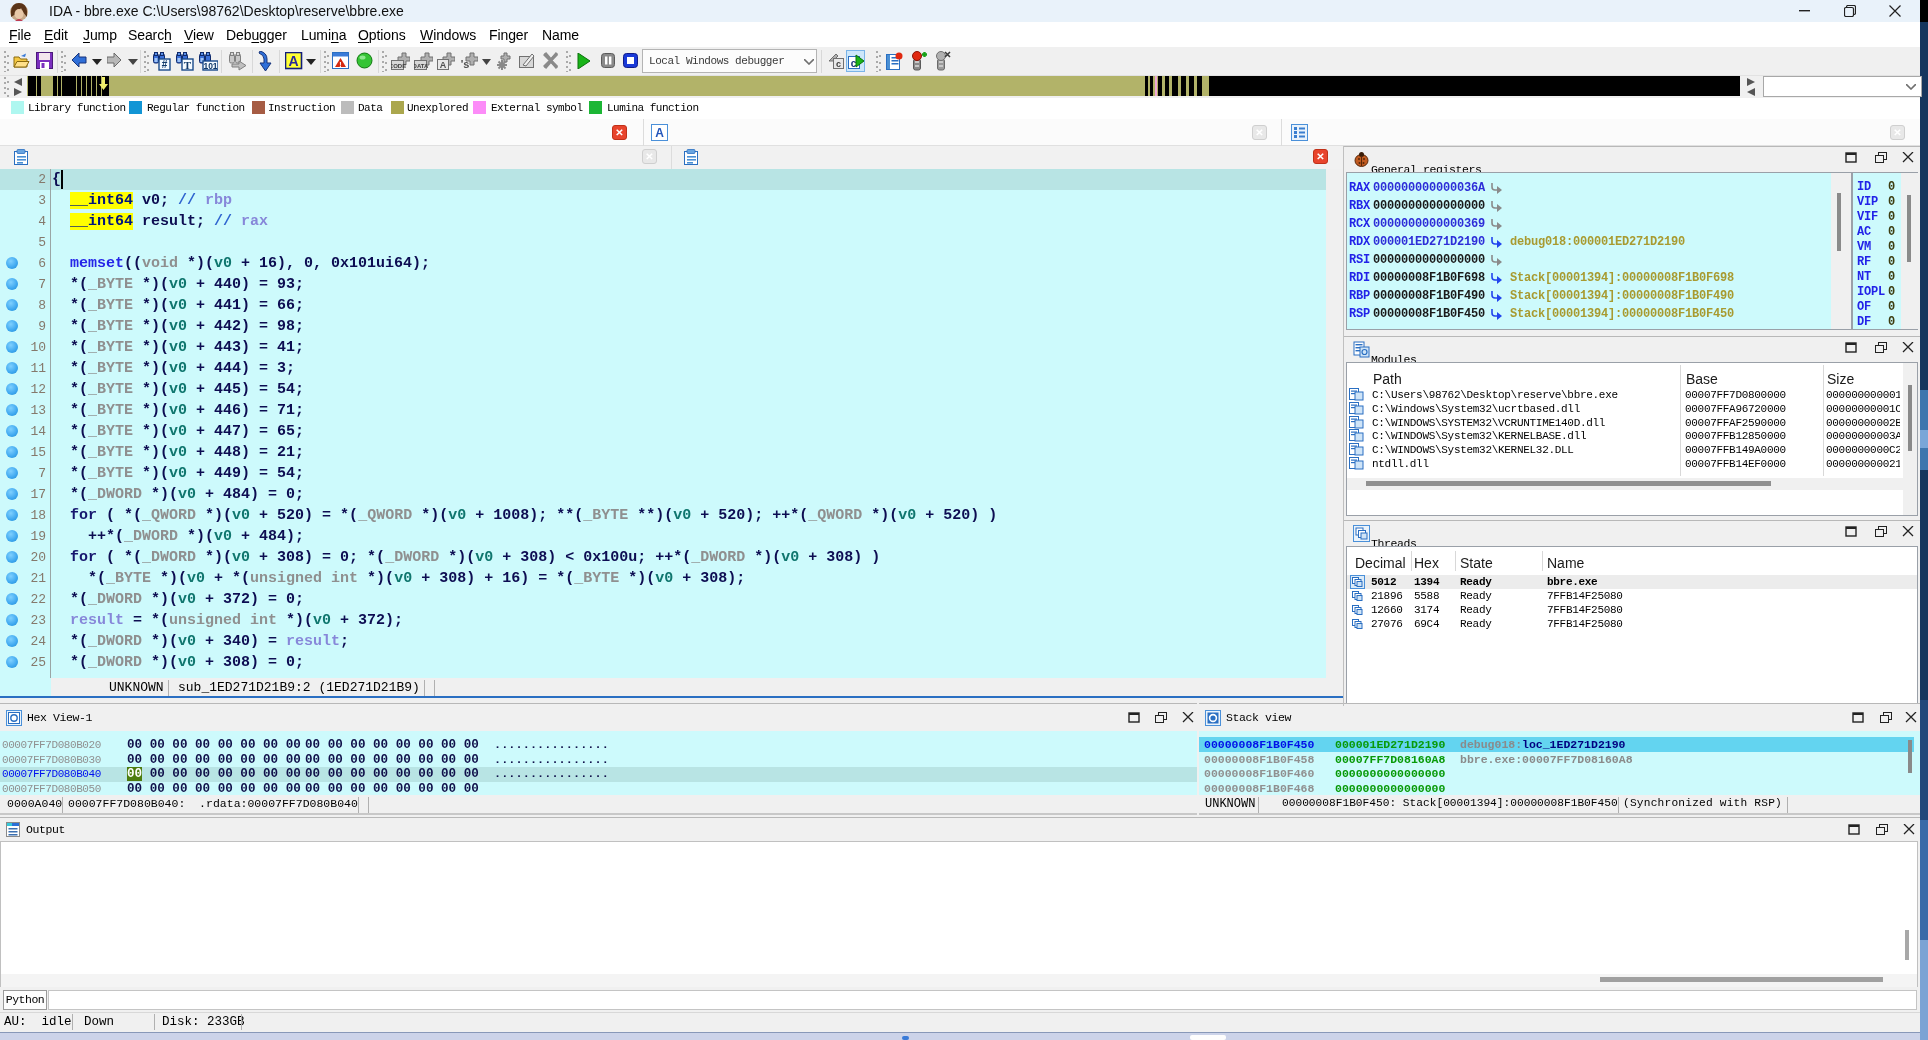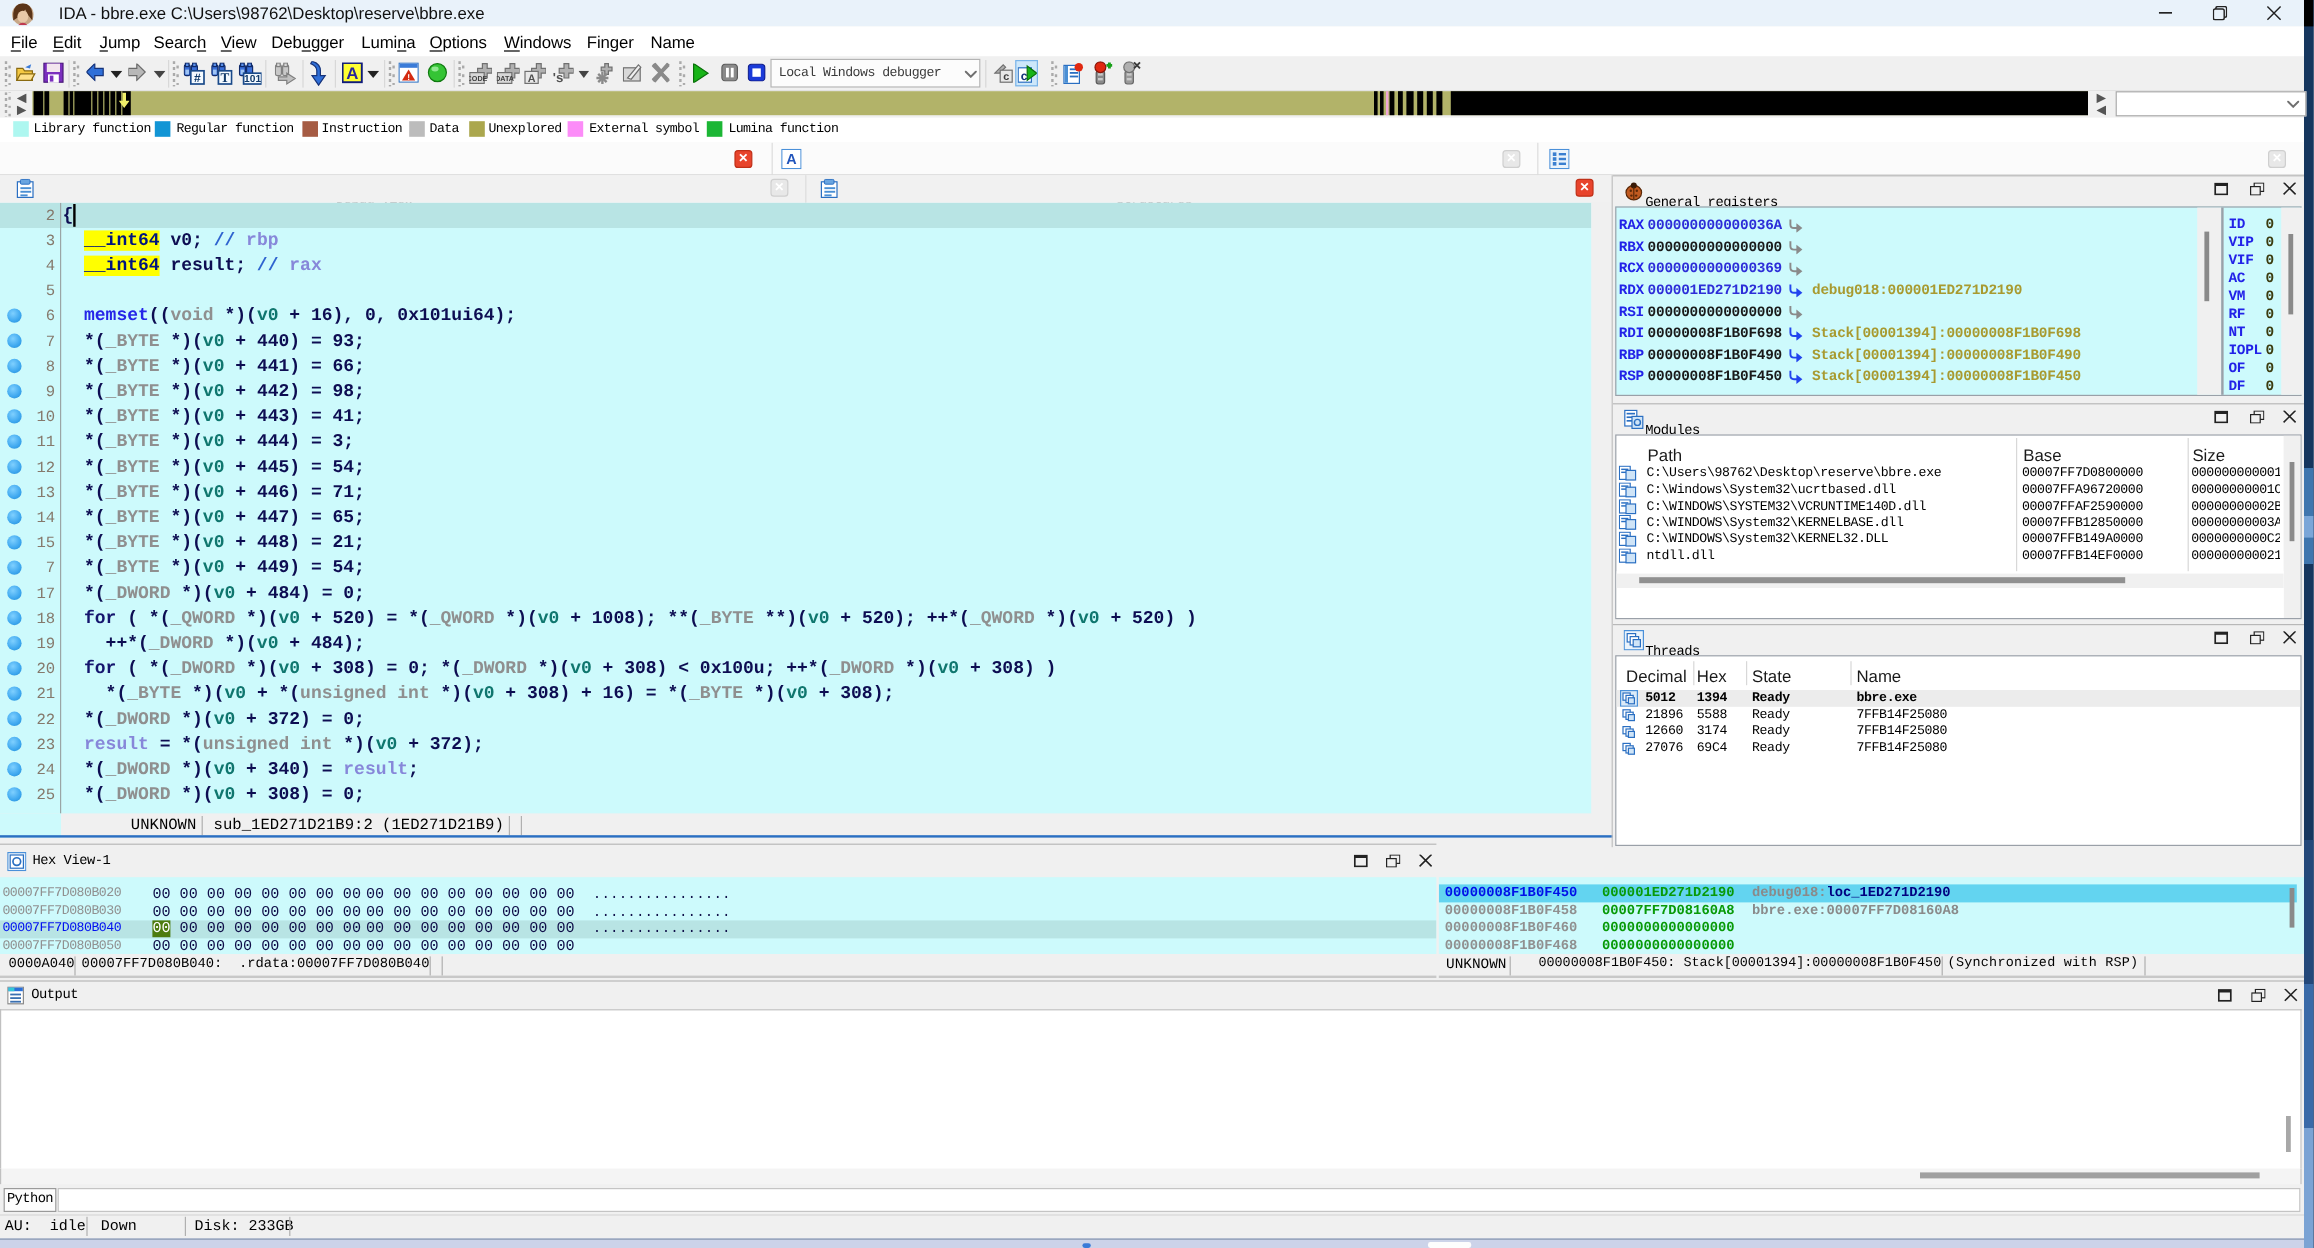--- a/index.html
+++ b/index.html
@@ -57,21 +57,21 @@
 .cellsep { position:absolute; top:2px; width:1px; height:16px; background:#b0b0b0; }
 
 .ptitle { position:absolute; background:#f0f0f0; border-top:1px solid #b8b8b8; }
 .ptitle .ptx { position:absolute; left:27px; top:16px; font-family:"Liberation Mono",monospace; font-size:11.5px; letter-spacing:-0.4px; color:#000; }
 .wbtn { position:absolute; top:5px; width:12px; height:11px; }
 .rn { color:#2222e8; }
 .micon { position:absolute; }
 .trow { position:absolute; font-family:"Liberation Mono",monospace; font-size:11px; letter-spacing:-0.3px; color:#000; }
 .thead { position:absolute; font-size:14px; color:#1a1a1a; }
 .hexaddr { position:absolute; left:2px; font-family:"Liberation Mono",monospace; font-size:11px; letter-spacing:-0.42px; color:#909090; }
-.hexbytes { position:absolute; left:0; width:1197px; height:15px; font-family:"Liberation Mono",monospace; font-size:12.6px; font-weight:normal; color:#10104a; }
+.hexbytes { position:absolute; left:0; width:1197px; height:15px; font-family:"Liberation Mono",monospace; font-size:12.6px; font-weight:bold; color:#10104a; }
 .hexbytes > span { position:absolute; white-space:pre; }
 .hexbytes .g1 { left:127px; }
 .hexbytes .g2 { left:305px; }
 .hexbytes .dts { left:494px; font-size:11.8px; letter-spacing:0.1px; }
 .stkrow { position:absolute; left:5px; width:716px; font-family:"Liberation Mono",monospace; font-size:11.5px; font-weight:bold; color:#000; }
 .stkrow .sv { position:absolute; color:#089a08; }
 .stkrow span:first-child { position:absolute; left:0; }
 .stkrow .abs { position:absolute; }
 span.abs, .ltx, .tabtx, .ptx, .trow, .mi, .ttext, .hexaddr { white-space:pre; }
 #regpanel { position:absolute; left:1344px; top:146px; width:576px; height:190px; }
@@ -823,20 +823,39 @@
 <div class="abs mono" style="left:0;top:92px;width:1197px;height:18px;background:#f0f0f0;font-size:11.5px;color:#000">
 <span class="abs" style="left:7px;top:2px">0000A040</span>
 <div class="cellsep" style="left:62px"></div>
 <span class="abs" style="left:68px;top:2px">00007FF7D080B040:  .rdata:00007FF7D080B040</span>
 <div class="cellsep" style="left:358px"></div>
 <div class="cellsep" style="left:368px"></div>
 </div>
 <div class="abs" style="left:0;top:110px;width:1197px;height:2px;background:#c8c8c8"></div>
 </div>
 <div id="stkpanel">
+<div class="ptitle" style="left:0;top:0;width:721px;height:28px">
+<svg class="abs" style="left:6px;top:6px" width="16" height="16" viewBox="0 0 16 16">
+        <rect x="0.5" y="0.5" width="15" height="15" fill="#eaf3fb" stroke="#4a90d9"></rect>
+        <rect x="2.5" y="2.5" width="11" height="11" fill="#2a6fc2"></rect>
+        <circle cx="8" cy="8" r="3.4" fill="none" stroke="#fff" stroke-width="1.6"></circle>
+      </svg>
+<span class="ptx" style="top:7px">Stack view</span>
+<svg class="wbtn" style="left:653px;top:8px" width="12" height="11">
+        <rect x="1" y="1" width="10" height="9" fill="none" stroke="#222" stroke-width="1.4"></rect>
+        <line x1="1" y1="2" x2="11" y2="2" stroke="#222" stroke-width="2"></line>
+      </svg>
+<svg class="wbtn" style="left:681px;top:8px" width="12" height="11">
+        <rect x="3.5" y="0.5" width="8" height="7" fill="none" stroke="#222"></rect>
+        <rect x="0.5" y="3.5" width="8" height="7" fill="#f0f0f0" stroke="#222"></rect>
+      </svg>
+<svg class="wbtn" style="left:706px;top:8px" width="12" height="11">
+        <path d="M1,0 L11,10 M11,0 L1,10" stroke="#222" stroke-width="1.3"></path>
+      </svg>
+</div>
 <div class="abs" style="left:0;top:28px;width:721px;height:64px;background:#cdfafc;overflow:hidden">
 <div class="abs" style="left:0;top:6px;width:715px;height:15px;background:#63d4f0"></div>
 <div class="stkrow" style="top:7px">
         <span style="color:#0010e8">00000008F1B0F450</span>
         <span class="sv" style="left:131px">000001ED271D2190</span>
         <span class="abs" style="left:256px;color:#8a8a8a">debug018:</span>
         <span class="abs" style="left:318px;color:#000080;font-weight:bold">loc_1ED271D2190</span>
       </div>
 <div class="stkrow" style="top:21.7px">
         <span style="color:#909090">00000008F1B0F458</span>

